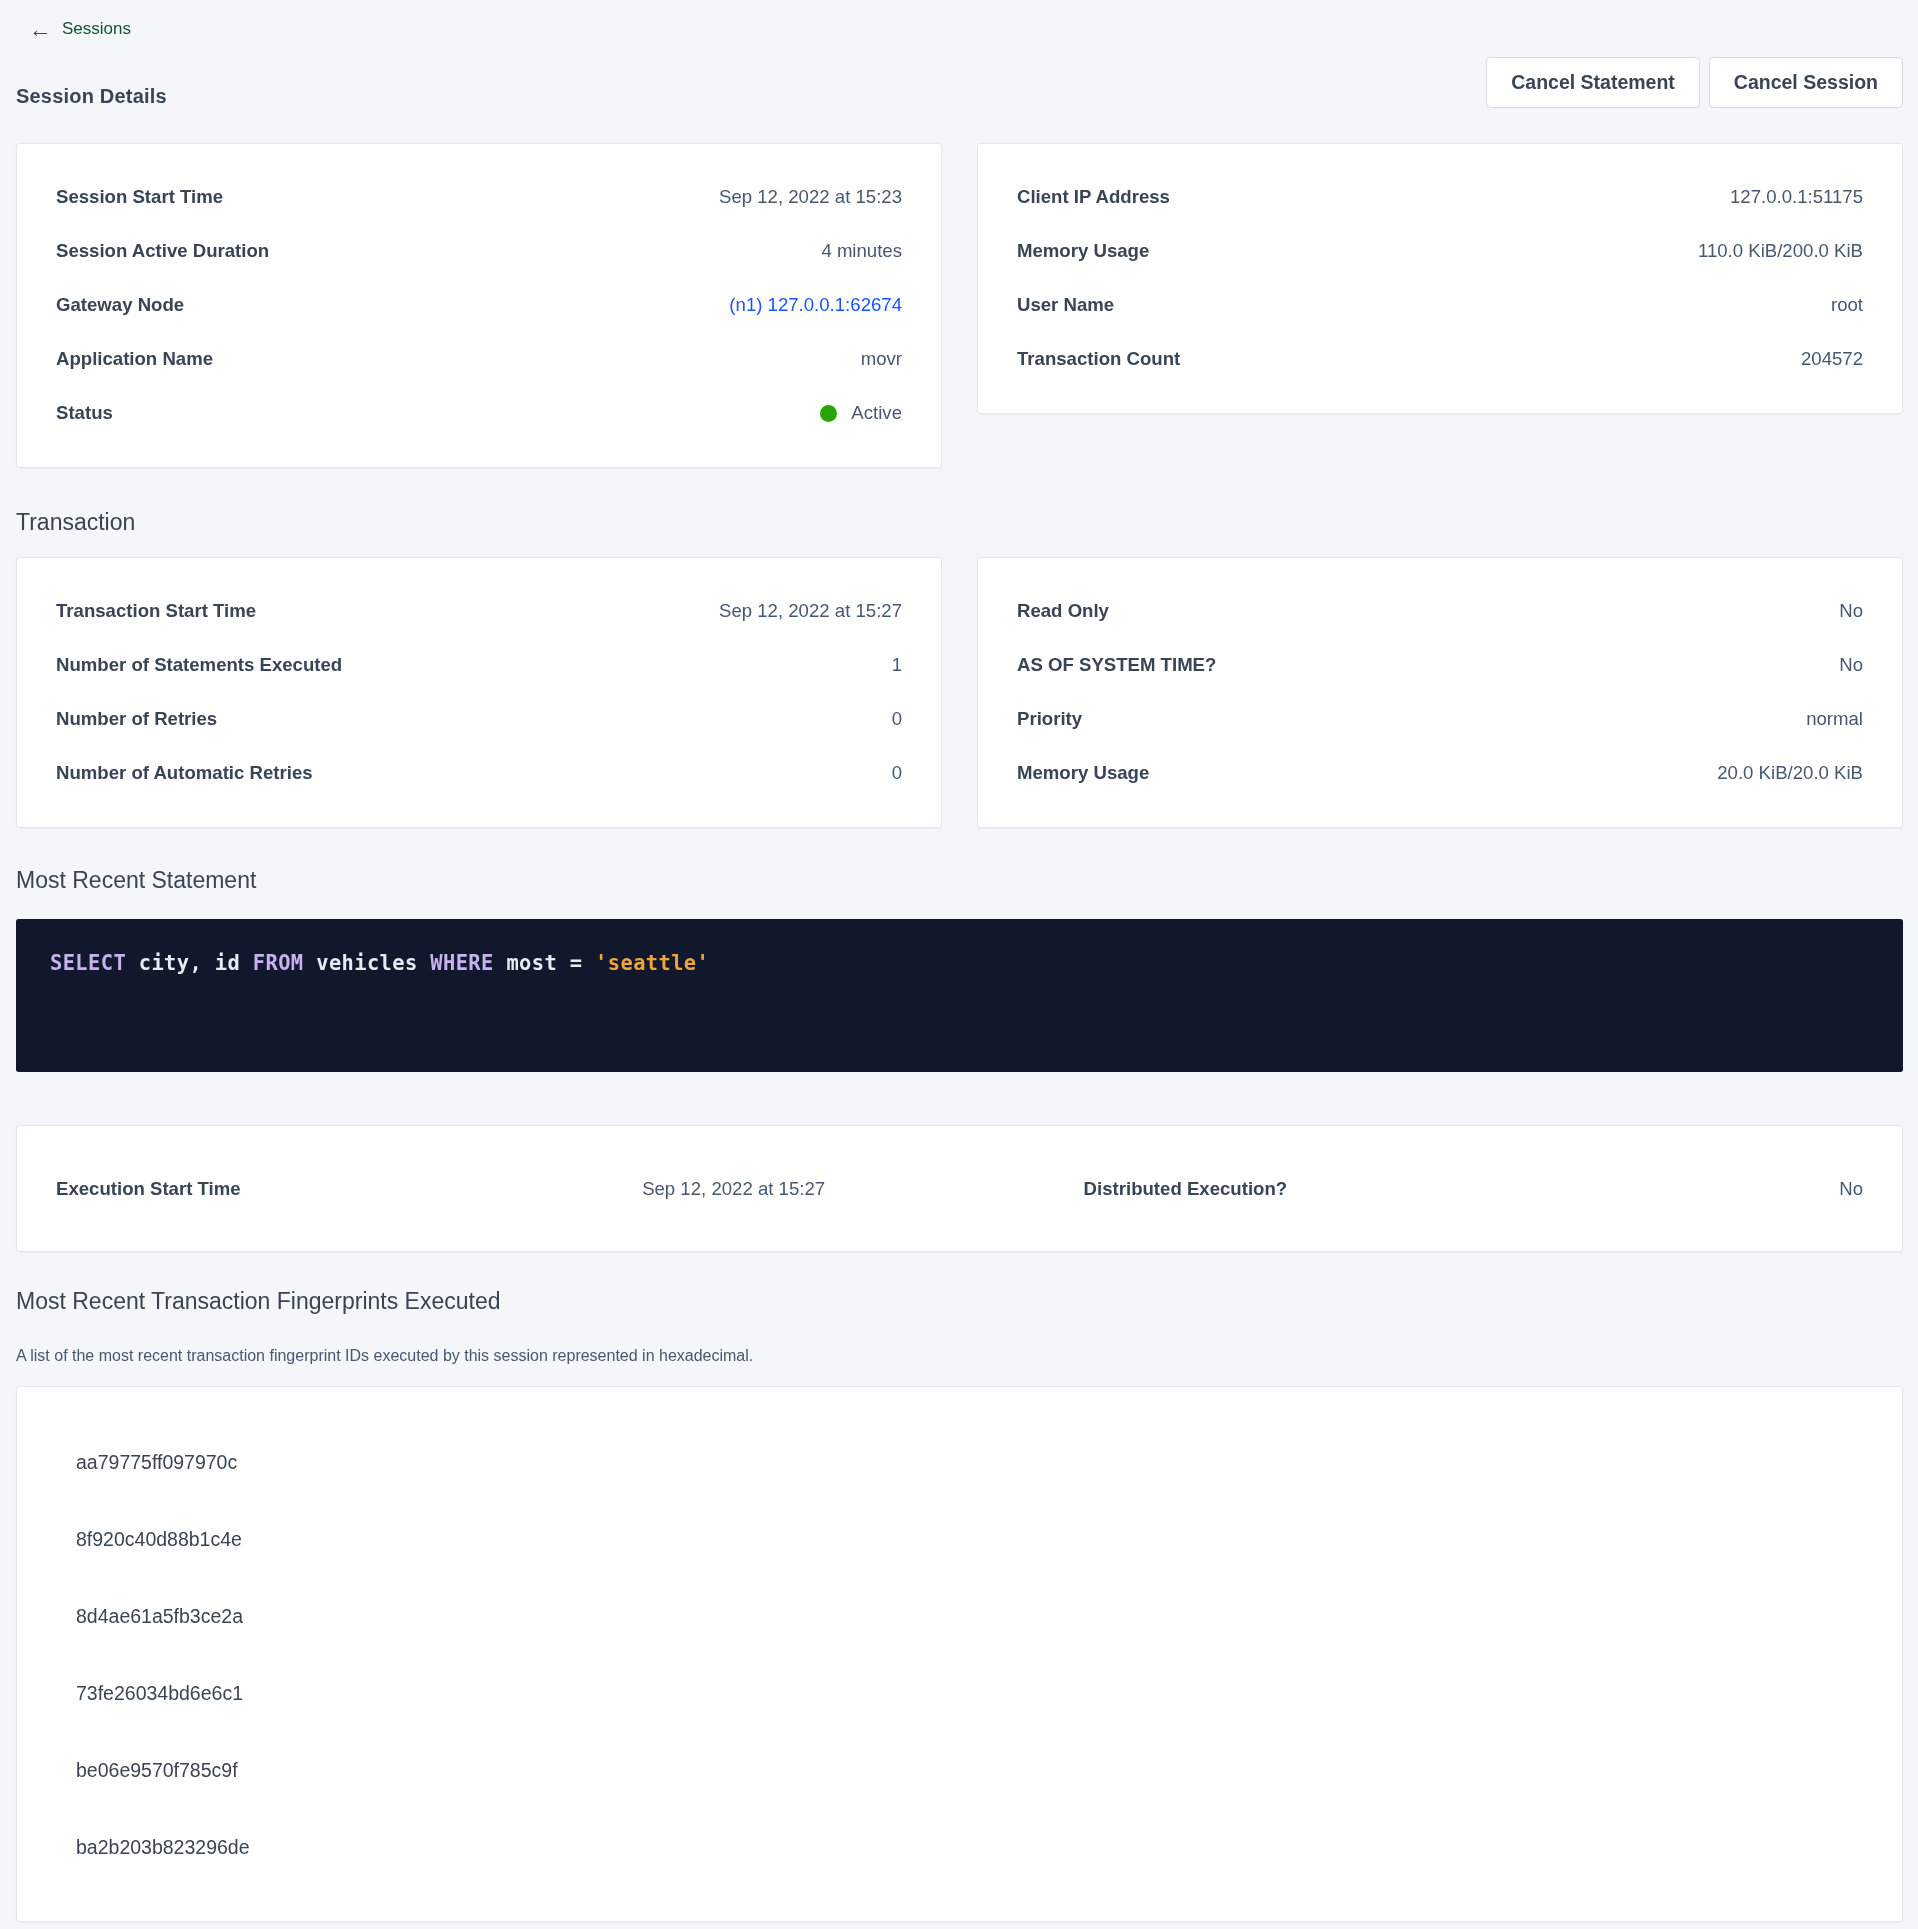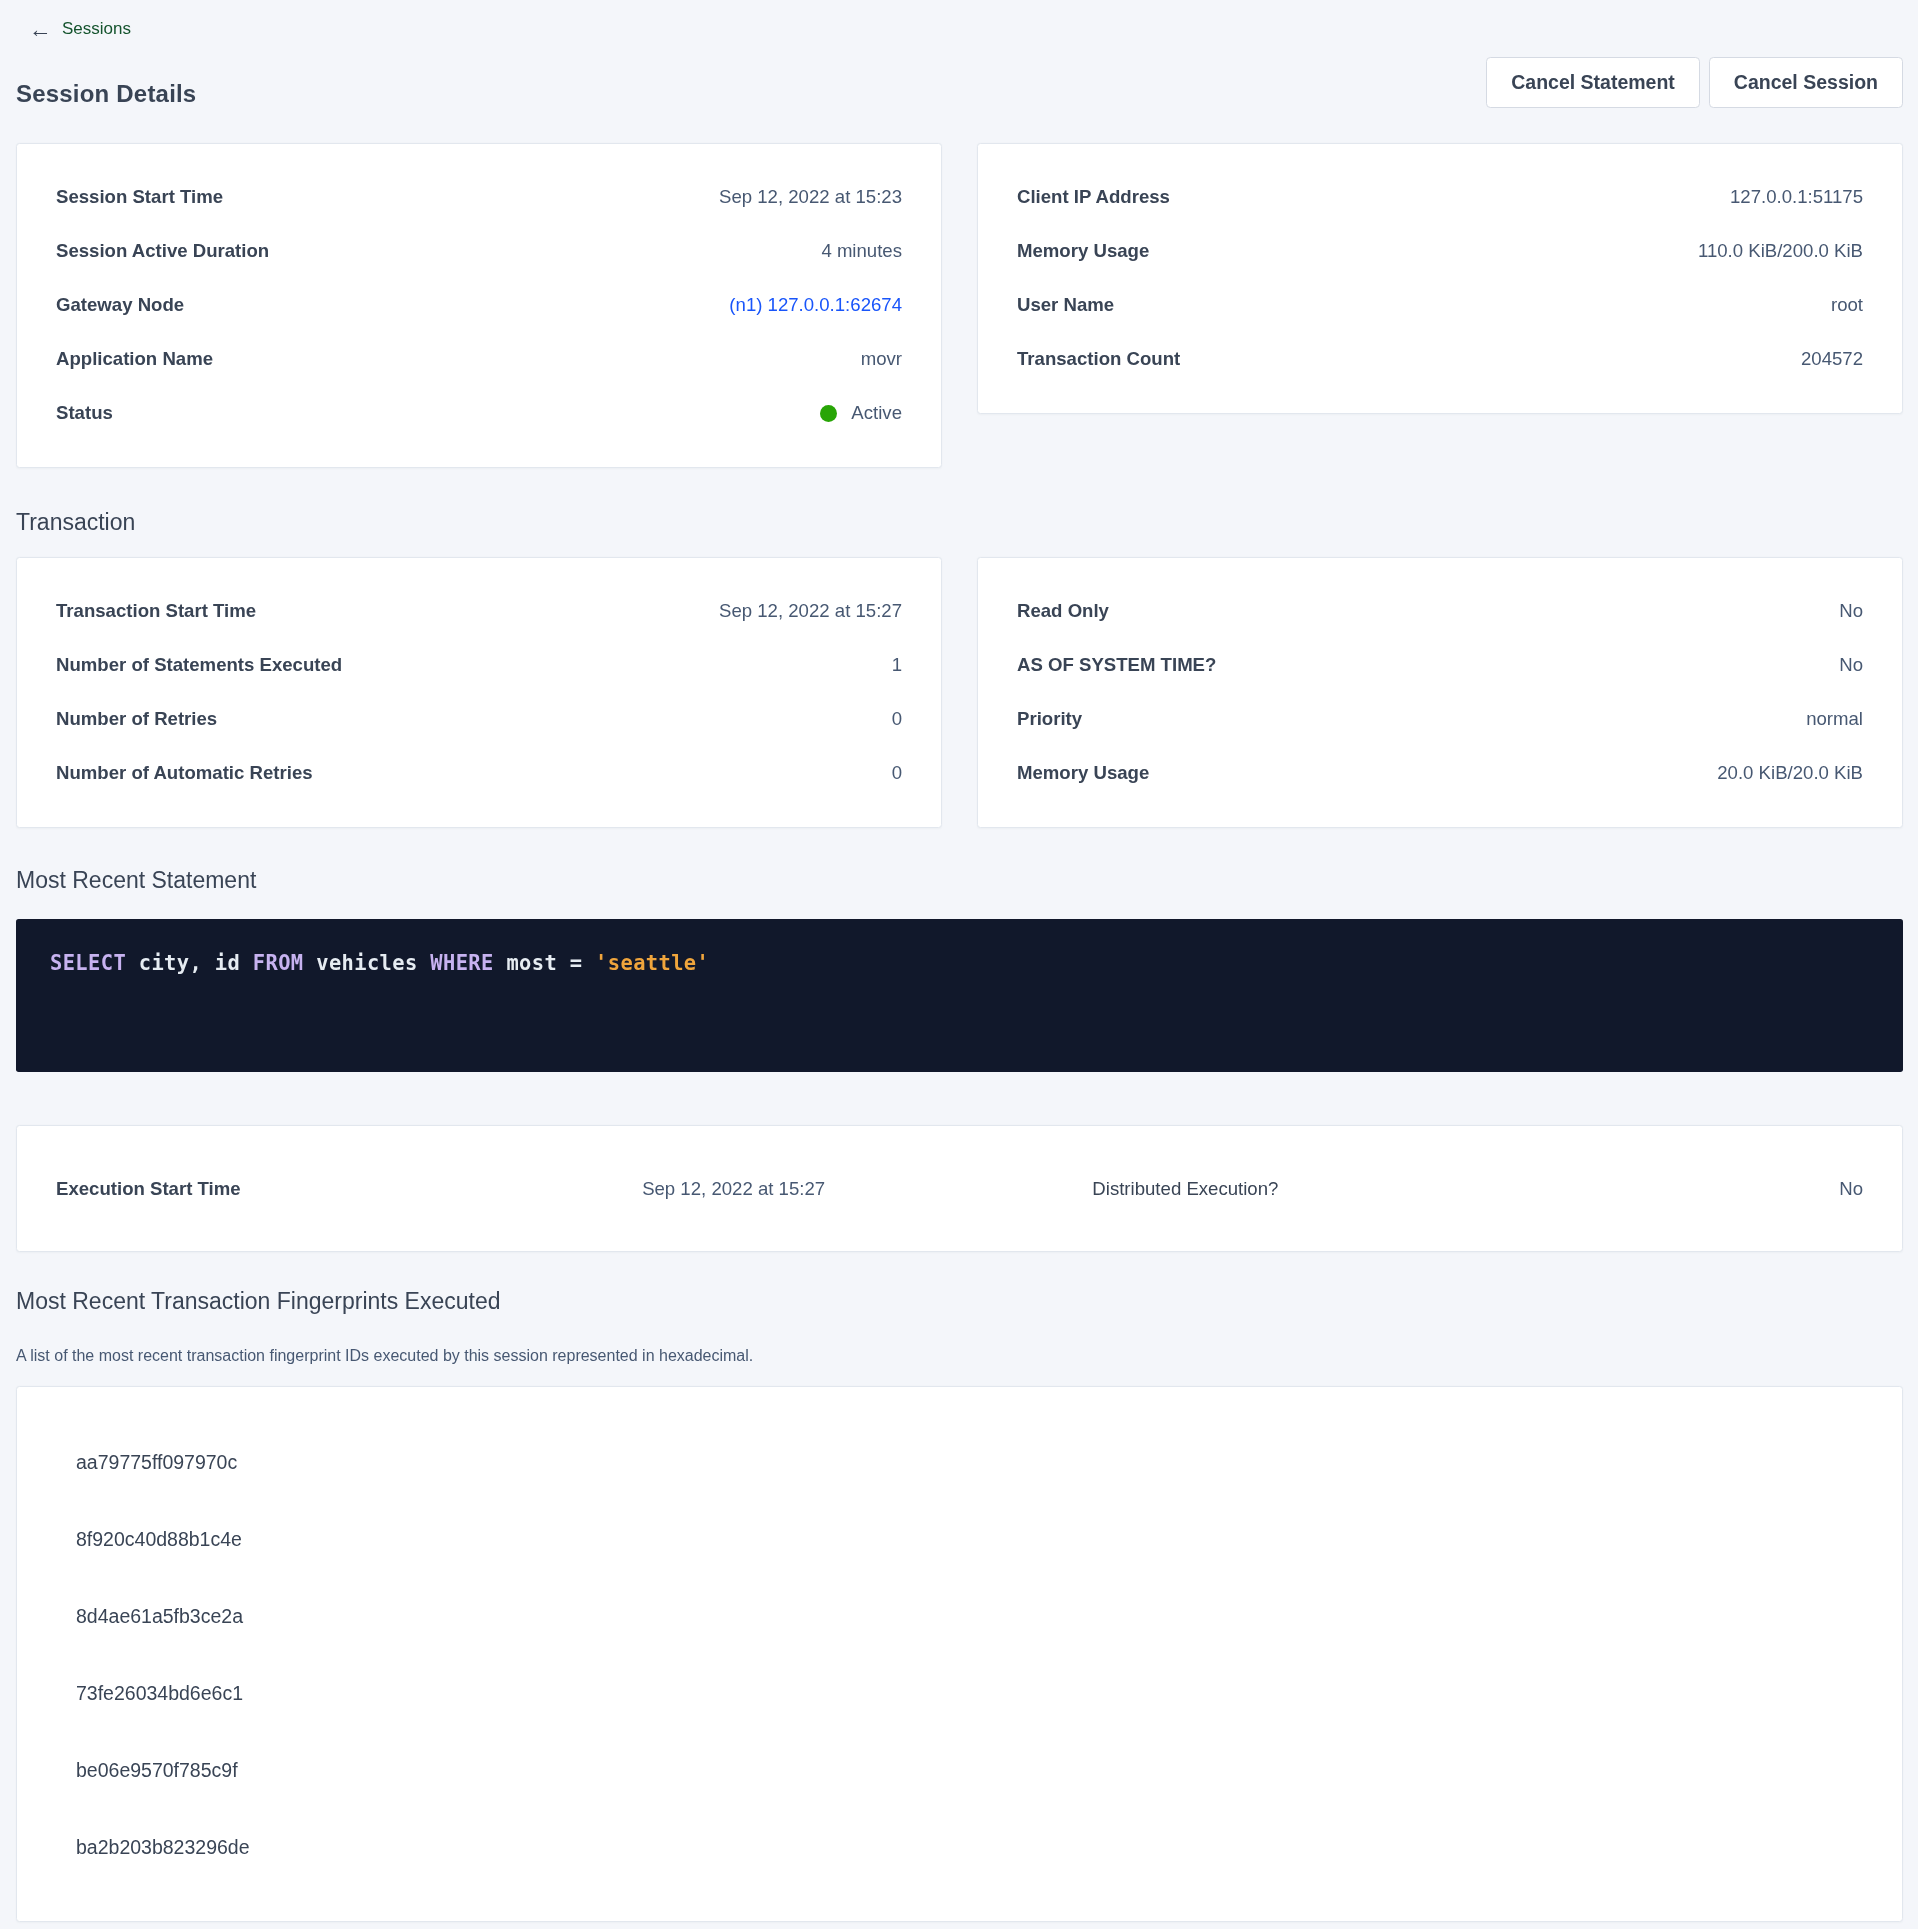--- a/index.html
+++ b/index.html
@@ -13,21 +13,21 @@
   }
   .page { width:1919px; height:1929px; padding:12.4px 16px 0 16px; }
 
   
   .backrow { display:flex; align-items:center; gap:10.6px; padding-left:12.4px; margin-top:5.3px; }
   .back-arrow { font-size:23px; color:#394455; line-height:1; }
   .back-label { font-size:17px; color:#14532d; }
 
   
   .header { display:flex; justify-content:space-between; align-items:flex-end; margin-top:16px; }
-  .page-title { font-size:24px; font-weight:700; color:#394455; letter-spacing:0.2px; }
+  .page-title { font-size:20px; font-weight:700; color:#394455; letter-spacing:0.2px; }
   .actions { display:flex; gap:9px; }
   .btn {
     background:#fff; border:0.9px solid #d5dae3; border-radius:4.4px;
     font-family:inherit; font-size:19.5px; font-weight:700; color:#394455;
     height:51px; padding:0 24px; cursor:pointer;
   }
 
   
   .cards-row { display:flex; gap:35px; align-items:flex-start; }
   .card {
@@ -58,21 +58,21 @@
     white-space:pre;
   }
   .tok-kw { color:#c7b2f0; }
   .tok-id { color:#e6ecf2; }
   .tok-str { color:#f0a53c; }
 
   .exec-card { margin-top:53px; height:127px; display:flex; align-items:center; padding:0 39px; }
   .exec-cell { font-size:18.6px; }
   .exec-cell.c1 { width:25%; font-weight:700; color:#394455; text-align:left; }
   .exec-cell.c2 { width:25%; color:#475872; text-align:center; }
-  .exec-cell.c3 { width:25%; font-weight:400; color:#394455; text-align:center; }
+  .exec-cell.c3 { width:25%; font-weight:700; color:#394455; text-align:center; }
   .exec-cell.c4 { width:25%; color:#475872; text-align:right; }
 
   .fp-heading { margin-top:36px; }
   .fp-desc { margin-top:32px; font-size:16px; color:#475872; }
   .fp-card { margin-top:21px; padding:37px 39px 35px 0; }
   .fp-item { padding-left:59px; height:77px; display:flex; align-items:center;
              font-size:19.5px; color:#394455; }
 </style>
 </head>
 <body>

